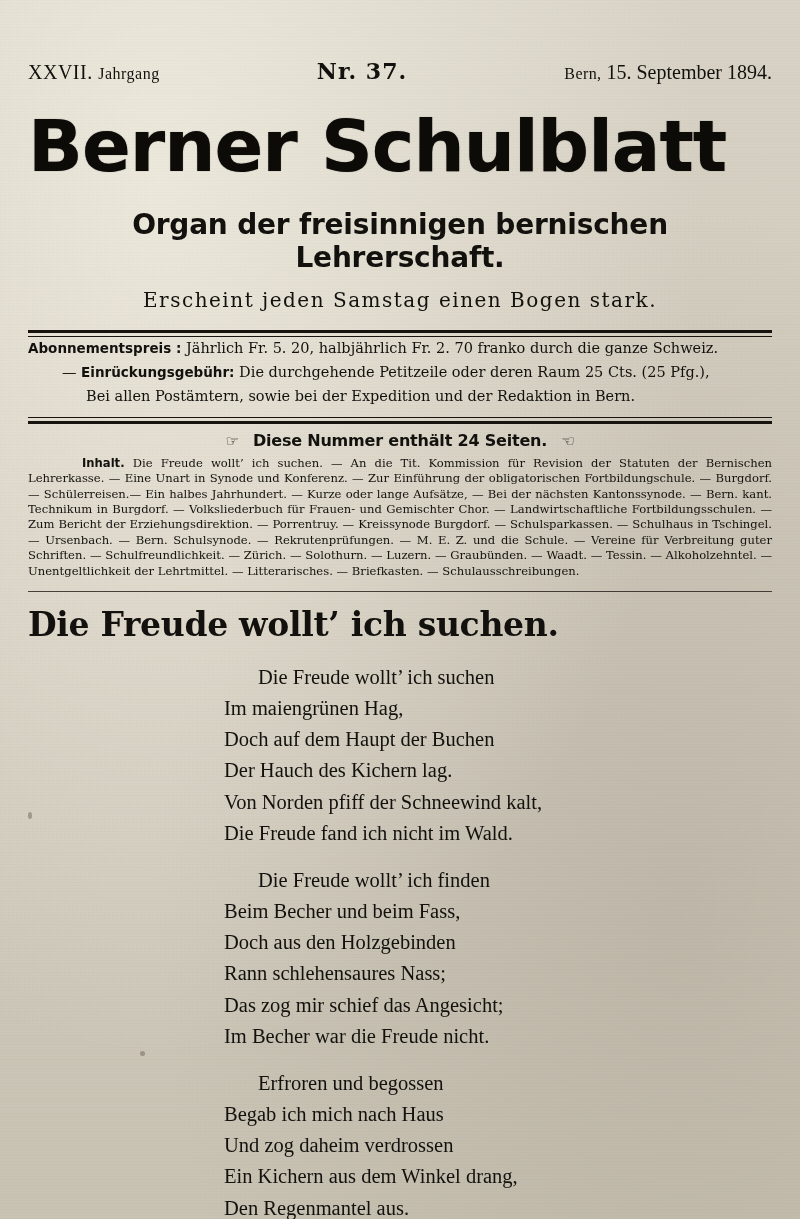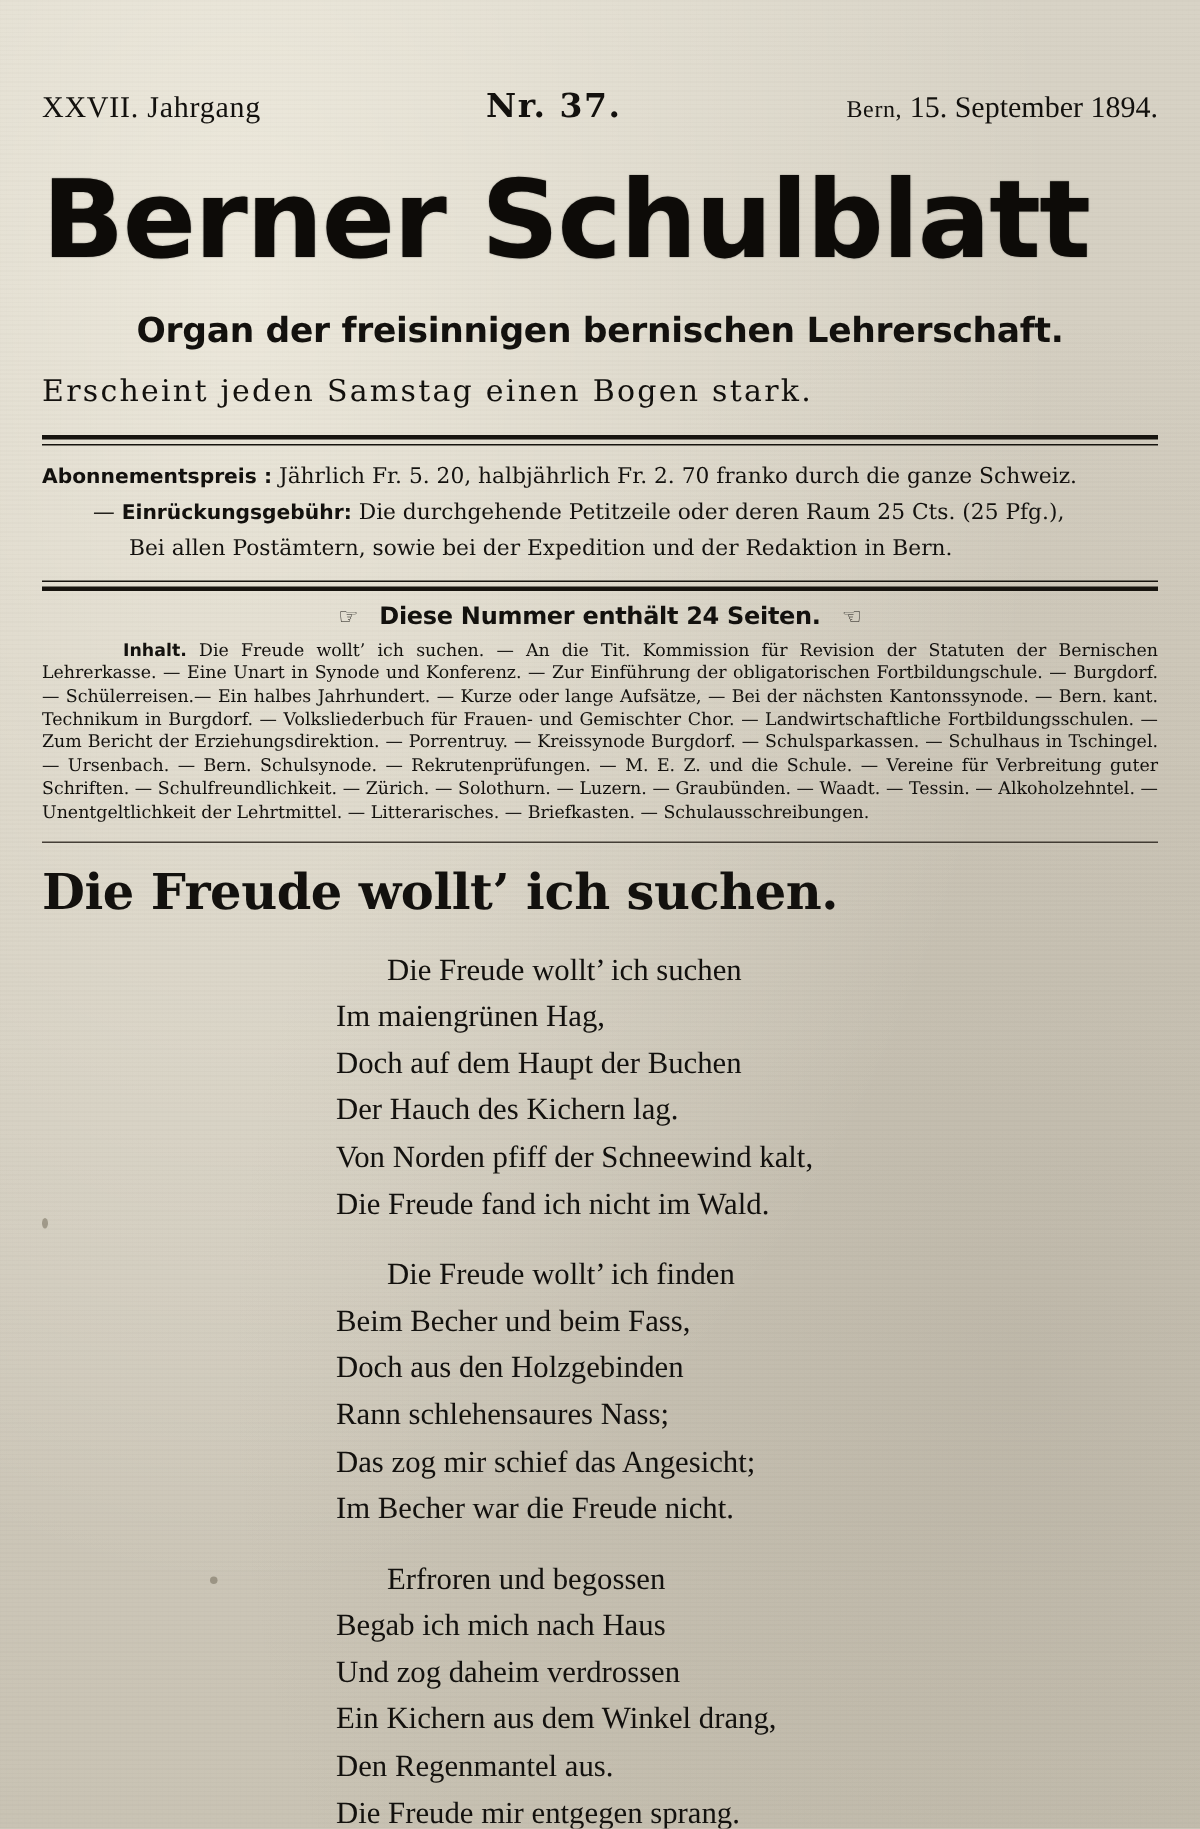--- a/index.html
+++ b/index.html
@@ -41,21 +41,21 @@
     display: flex;
     align-items: baseline;
     justify-content: space-between;
     padding-top: 58px;
     font-family: "Liberation Serif", serif;
   }
   .volume {
     font-size: 20px;
     letter-spacing: 0.5px;
   }
-  .volume .sc { font-size: 20px; }
+  .volume .sc { font-size: 16px; }
   .issue {
     font-family: "DejaVu Serif", serif;
     font-weight: bold;
     font-size: 22px;
     letter-spacing: 1px;
   }
   .placedate {
     font-size: 20px;
   }
   .placedate .sc { font-size: 16px; letter-spacing: 0.4px; }
@@ -69,26 +69,26 @@
     line-height: 1;
     letter-spacing: -1px;
     margin-top: 26px;
     color: #0d0b08;
     text-shadow: 0 0 1px rgba(0,0,0,0.5);
   }
   .subtitle {
     text-align: center;
     font-family: "DejaVu Sans", sans-serif;
     font-weight: bold;
-    font-size: 23px;
+    font-size: 28px;
     margin-top: 26px;
     letter-spacing: -0.2px;
   }
   .tagline {
-    text-align: left;
+    text-align: center;
     font-family: "DejaVu Serif", serif;
     font-size: 20px;
     margin-top: 14px;
     letter-spacing: 1.5px;
   }
 
   
   .rule-double {
     margin-top: 18px;
     border-top: 3px solid #17140f;
@@ -97,21 +97,20 @@
   }
   .rule-double2 {
     margin-top: 8px;
     border-top: 1px solid #17140f;
     border-bottom: 3px solid #17140f;
     height: 3px;
   }
 
   
   .subscription {
-    margin-top: 10px;
     font-family: "DejaVu Serif", serif;
     font-size: 14.5px;
     line-height: 1.65;
     text-align: justify;
   }
   .subscription b { font-family: "DejaVu Sans", sans-serif; font-size: 13.5px; }
   .sub-l2, .sub-l3, .sub-l4 { text-indent: 0; }
   .sub-l2 { padding-left: 34px; }
   .sub-l3 { padding-left: 34px; }
   .sub-l4 { padding-left: 58px; }

